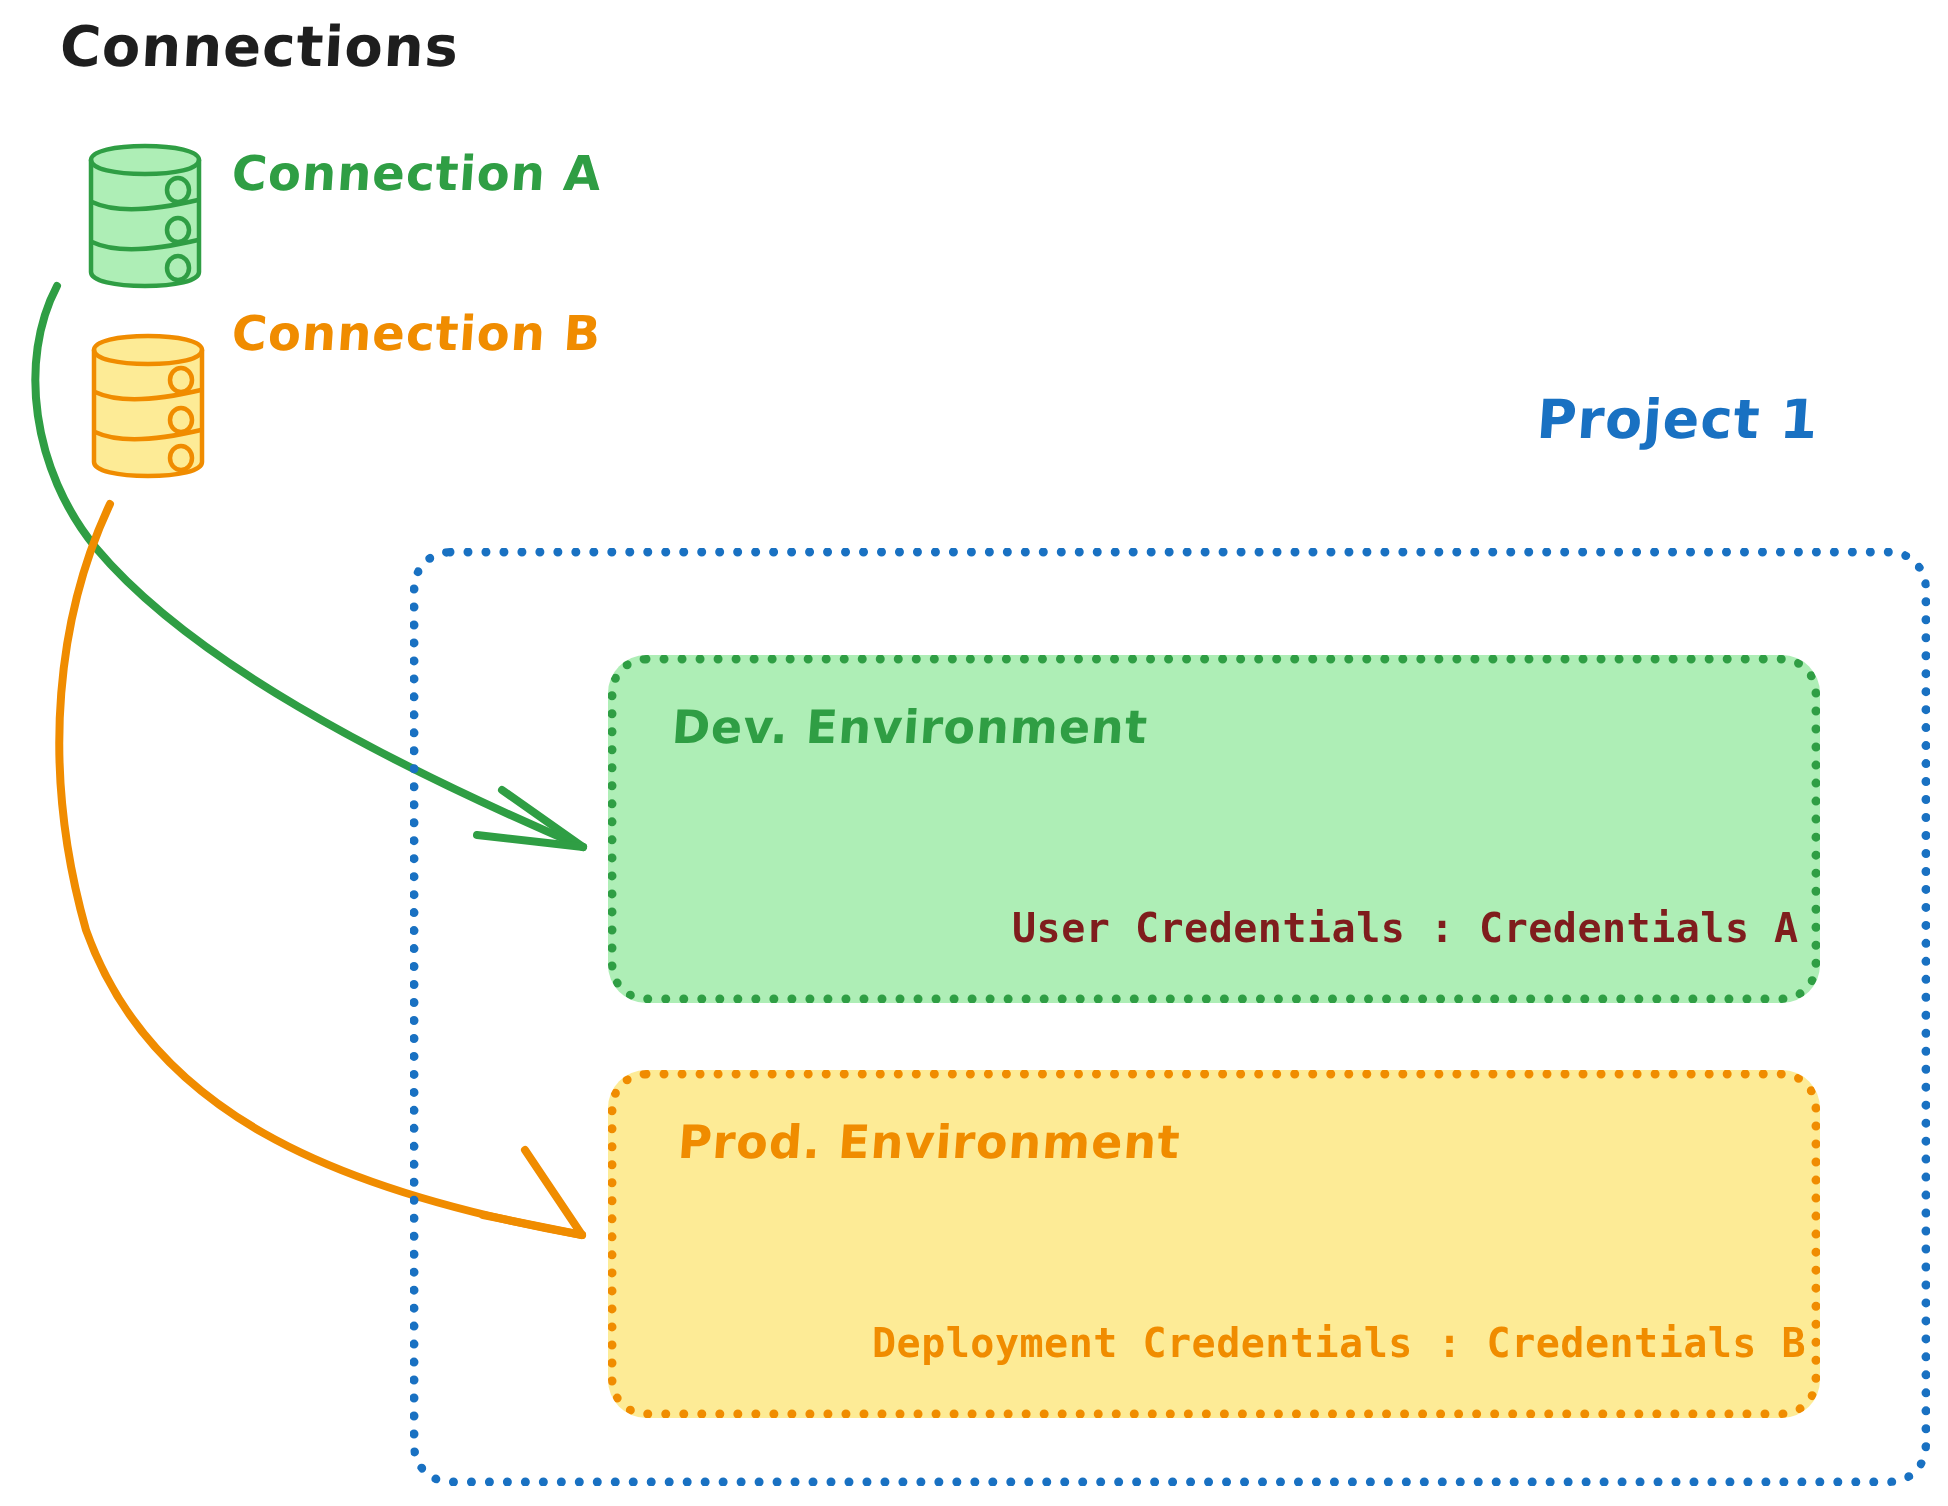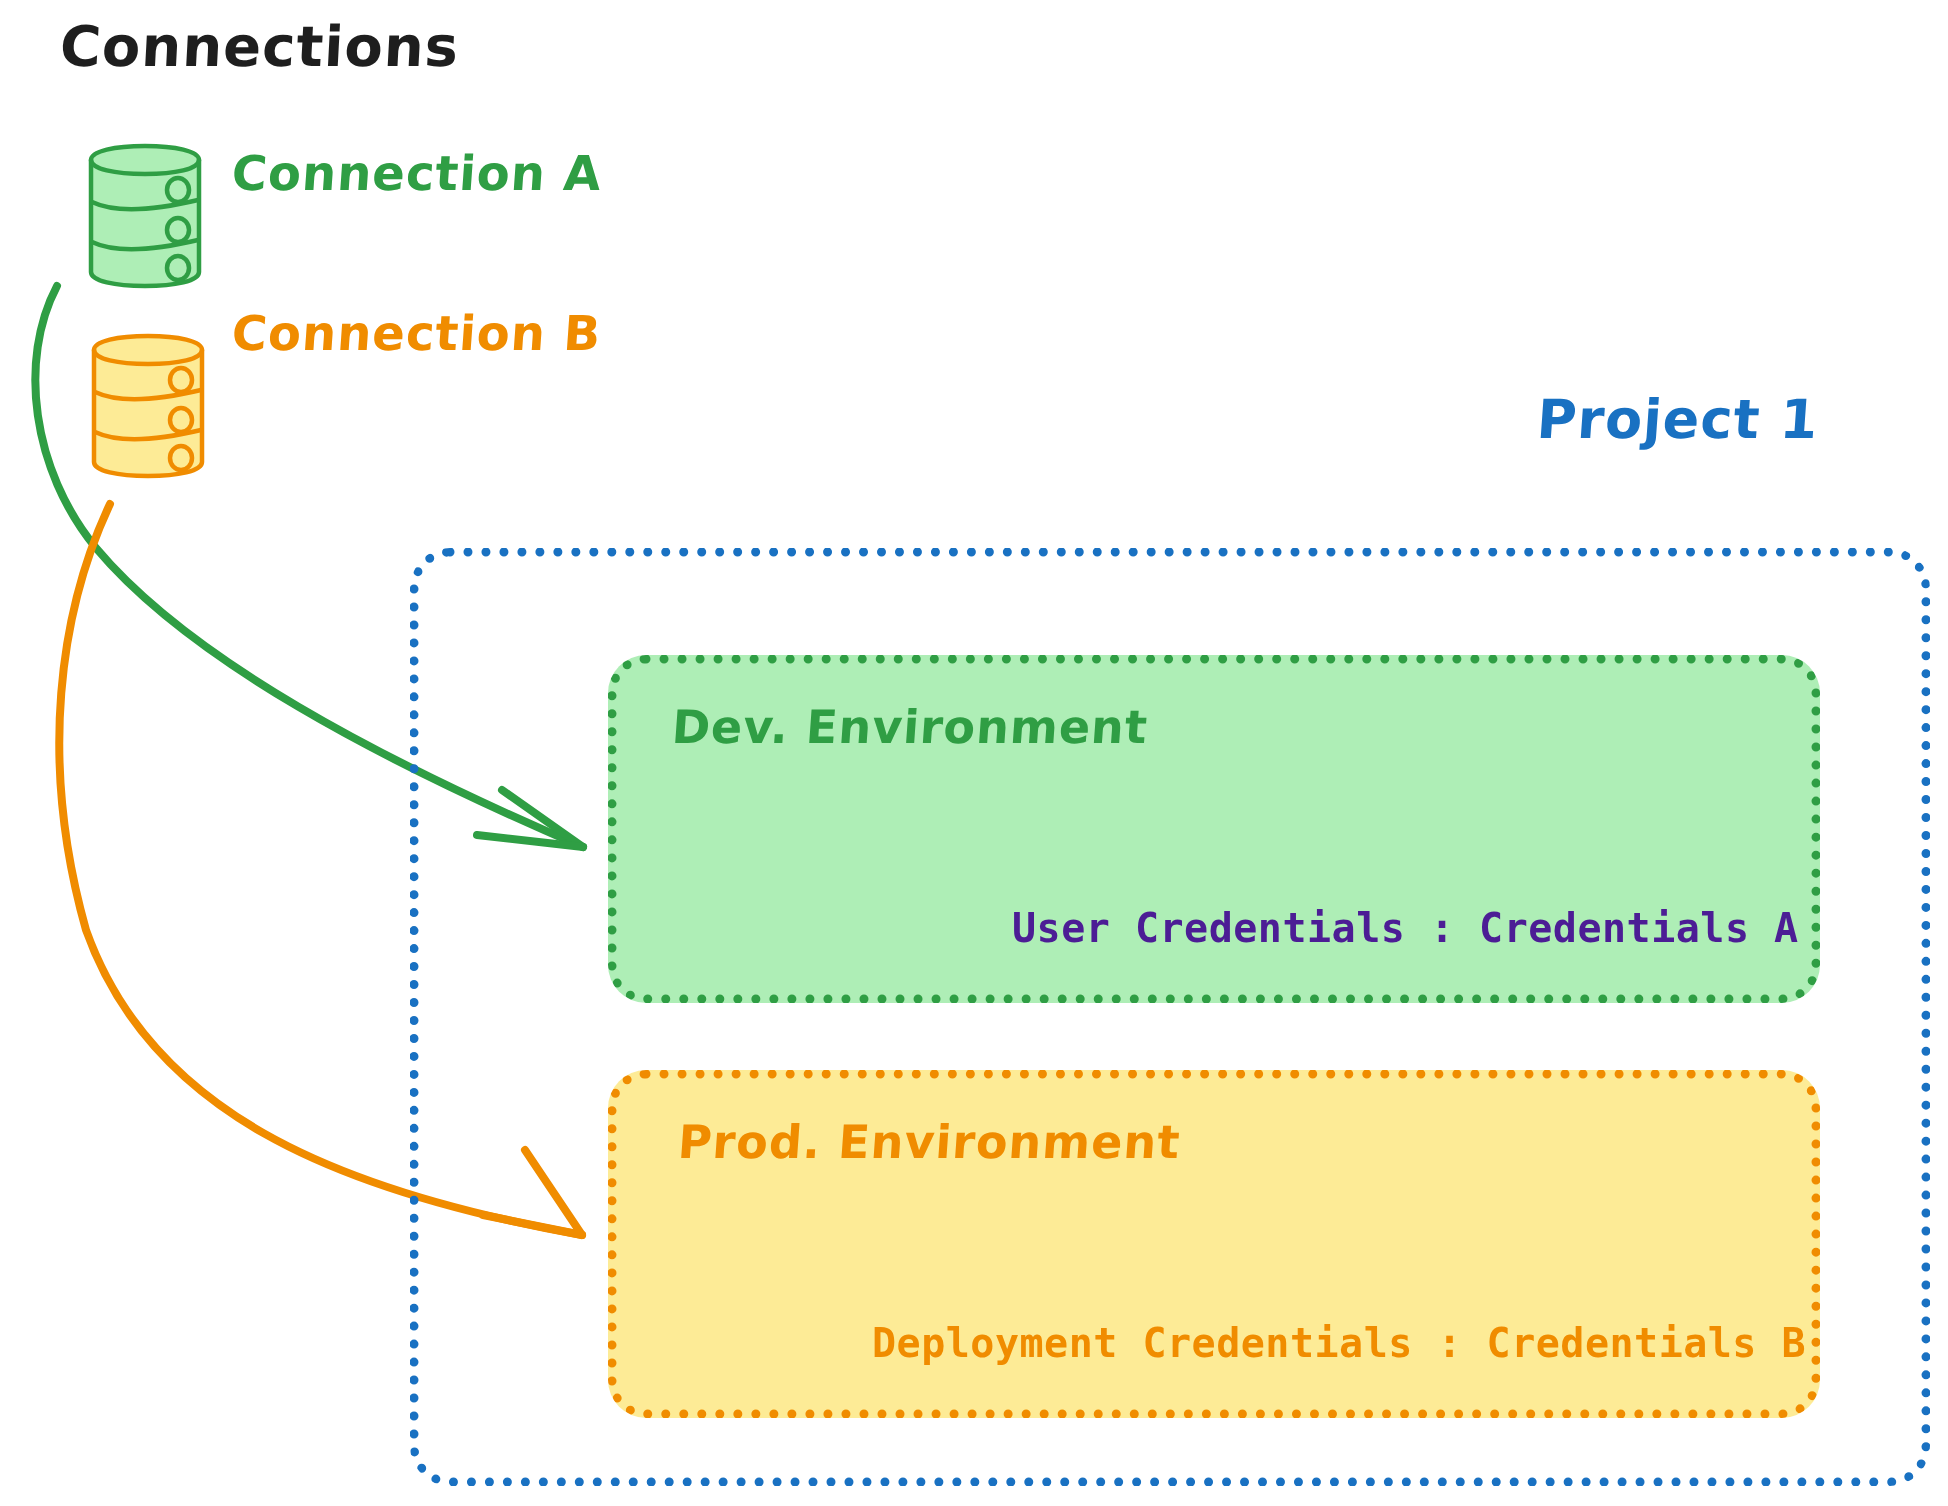--- a/index.html
+++ b/index.html
@@ -78,21 +78,21 @@
     transform:skewX(-4deg);
   }
   #dev-title{left:672px;top:700px;color:#2f9e44;}
   #prod-title{left:678px;top:1115px;color:#f08c00;}
 
   .creds{
     position:absolute;
     font-size:40px;
     white-space:nowrap;
   }
-  #dev-creds{left:1012px;top:905px;color:#4c1d95;}
+  #dev-creds{left:1012px;top:905px;color:#7f1d1d;}
   #prod-creds{left:872px;top:1320px;color:#f08c00;text-align:right;}
 </style>
 </head>
 <body>
 
 <div id="stage">
 
   <svg id="svg-layer" viewBox="0 0 1948 1506">
 
     <g>

